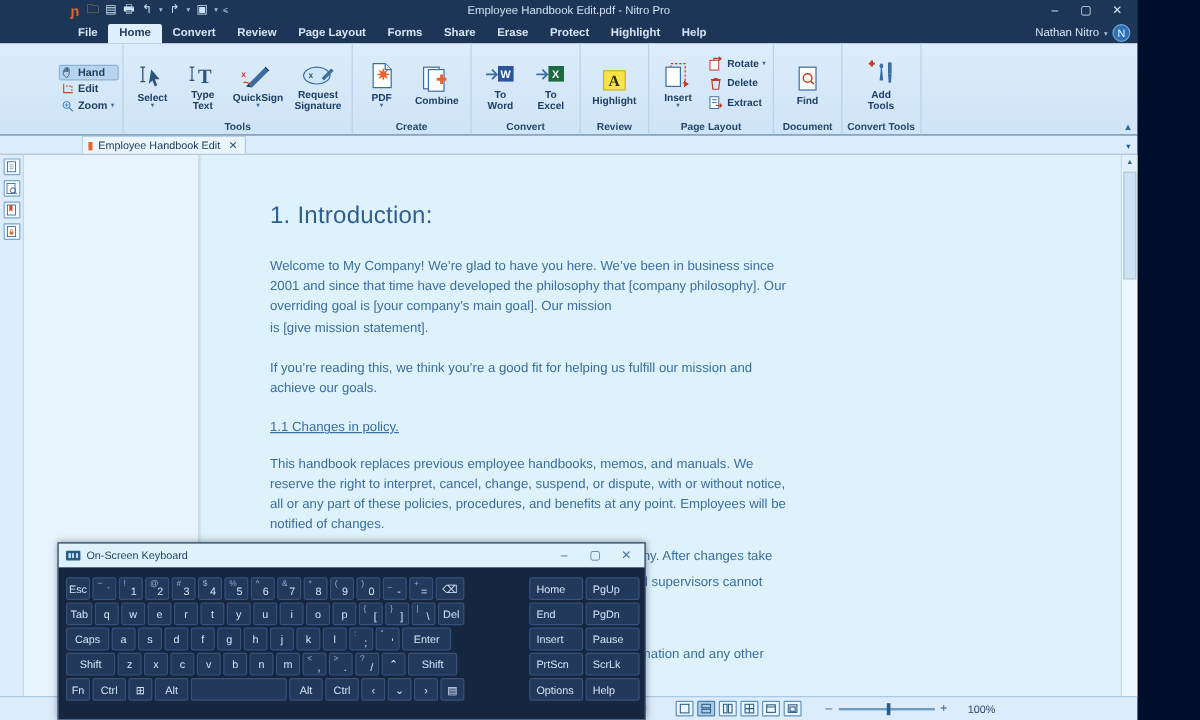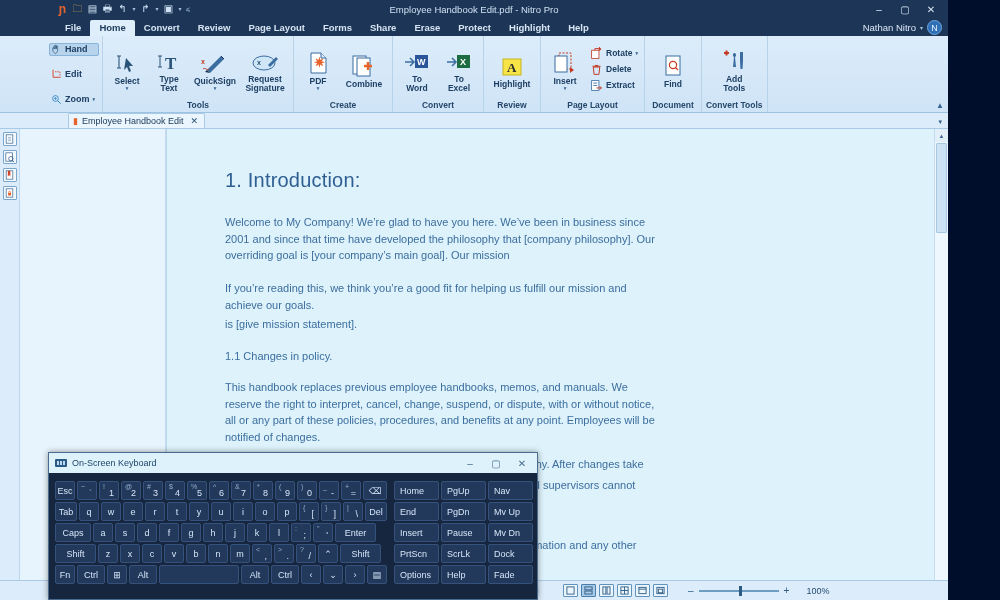--- a/index.html
+++ b/index.html
@@ -85,21 +85,21 @@
     padding-bottom: 2px; width: 100%;
   }
 
   
   .modegroup {
     display: flex; flex-direction: column; justify-content: center;
     gap: 1px; padding: 2px 3px; border-right: 1px solid #b6d3ea;
   }
   .modeitem {
     display: flex; align-items: center; gap: 3px;
-    font-size: 9px; color: #1d3f63; padding: 12px 4px 1px 2px;
+    font-size: 9px; color: #1d3f63; padding: 1px 4px 1px 2px;
     border-radius: 2px; white-space: nowrap;
   }
   .modeitem.sel { background: #b8d4ec; border: 1px solid #86b4da; padding: 0px 3px 0px 1px; }
   .mico { width: 11px; height: 11px; display: flex; align-items: center; justify-content: center; font-size: 9px; }
 
   
   .bbtn {
     display: flex; flex-direction: column; align-items: center;
     width: 40px; padding: 2px 0 0 0; cursor: default;
   }
@@ -158,21 +158,21 @@
     padding: 40px 52px 0 58px;
   }
   .doc-h1 {
     font-size: 20px; color: #2f5f92; font-weight: normal;
     margin-bottom: 22px; letter-spacing: .2px;
   }
   .doc-p {
     font-size: 11px; color: #3c6e9e; line-height: 1.52;
     margin-bottom: 16px; max-width: 440px;
   }
-  .doc-p.tight { margin-bottom: 14px; }
+  .doc-p.tight { margin-bottom: 14px; text-decoration: underline; }
 
   
   .vscroll {
     position: absolute; right: 0; top: 0; bottom: 0; width: 14px;
     background: #eef7fe; border-left: 1px solid #c3dcef;
     display: flex; flex-direction: column; align-items: center;
   }
   .sarrow {
     width: 14px; height: 13px; display: flex; align-items: center;
     justify-content: center; font-size: 6px; color: #3a6590; background: #e2eff9;
@@ -580,22 +580,22 @@
           </svg>
       </div>
     </div>
 
     <div class="leftpane"></div>
 
     <div class="docarea">
       <div class="page">
         <h1 class="doc-h1">1. Introduction:</h1>
         <p class="doc-p">Welcome to My Company! We’re glad to have you here. We’ve been in business since 2001 and since that time have developed the philosophy that [company philosophy]. Our overriding goal is [your company’s main goal]. Our mission</p>
+        <p class="doc-p" style="margin-top:-14px">is [give mission statement].</p>
         <p class="doc-p">If you’re reading this, we think you’re a good fit for helping us fulfill our mission and achieve our goals.</p>
-        <p class="doc-p" style="margin-top:-14px">is [give mission statement].</p>
         <p class="doc-p tight">1.1 Changes in policy.</p>
         <p class="doc-p">This handbook replaces previous employee handbooks, memos, and manuals. We reserve the right to interpret, cancel, change, suspend, or dispute, with or without notice, all or any part of these policies, procedures, and benefits at any point. Employees will be notified of changes.</p>
         <p class="doc-p" style="margin-left:266px;margin-top:-6px">e Company. After changes take</p>
         <p class="doc-p" style="margin-left:266px;margin-top:-12px">agers and supervisors cannot</p>
         <p class="doc-p" style="margin-left:266px;margin-top:44px">tion information and any other</p>
       </div>
       <div class="vscroll">
         <div class="sarrow">▲</div>
         <div class="sthumb"></div>
       </div>
@@ -905,24 +905,17 @@
             <div class="nkey">PrtScn</div>
             <div class="nkey">Options</div>
           </div>
           <div class="navcol">
             <div class="nkey">PgUp</div>
             <div class="nkey">PgDn</div>
             <div class="nkey">Pause</div>
             <div class="nkey">ScrLk</div>
             <div class="nkey">Help</div>
           </div>
-          <div class="navcol">
-            <div class="nkey">Nav</div>
-            <div class="nkey">Mv Up</div>
-            <div class="nkey">Mv Dn</div>
-            <div class="nkey">Dock</div>
-            <div class="nkey">Fade</div>
-          </div>
         </div>
     </div>
   </div>
 
 </div>
 
 </body></html>

